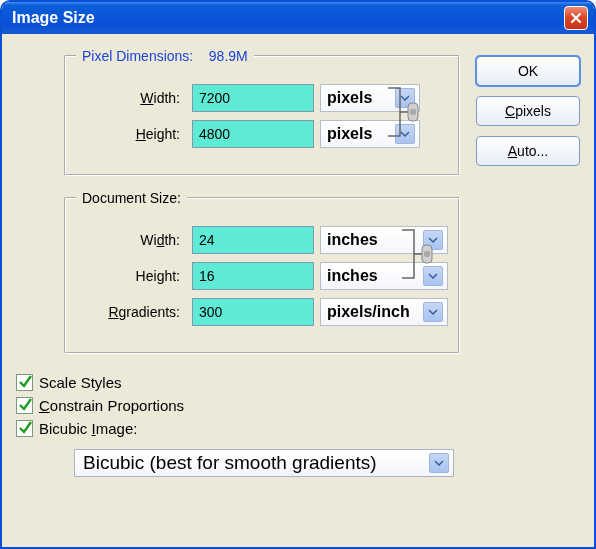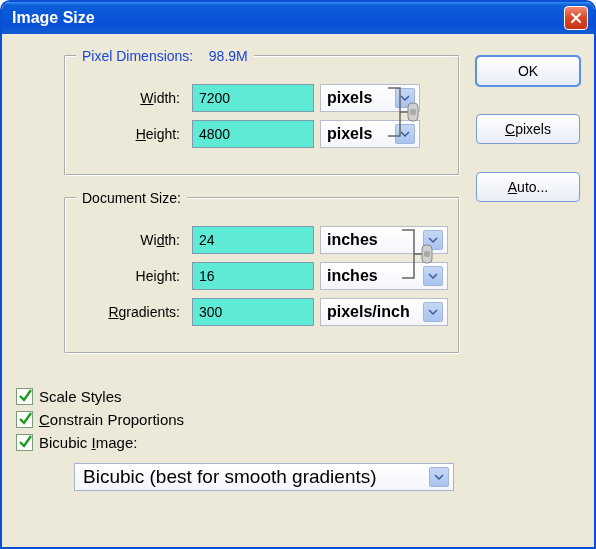--- a/index.html
+++ b/index.html
@@ -57,21 +57,21 @@
   .main-row {
     display: flex;
     gap: 16px;
     align-items: flex-start;
   }
   .left-col { flex: 1; margin-left: 48px; }
   .right-col {
     width: 110px;
     display: flex;
     flex-direction: column;
-    gap: 28px;
+    gap: 10px;
     padding-top: 8px;
   }
   .btn {
     height: 30px;
     background: linear-gradient(to bottom,#ffffff,#e7ecf6);
     border: 1px solid #7a9cd0;
     border-radius: 4px;
     font-size: 14px;
     cursor: pointer;
     display: flex;
@@ -146,21 +146,21 @@
   .link-bracket {
     position: absolute;
     right: 52px;
     top: 12px;
     width: 34px;
     height: 72px;
     pointer-events: none;
   }
   .link-bracket.small { top: 12px; height: 72px; right: 38px; }
   .link-bracket.big   { right: 24px; top: 12px; height: 116px; }
-  .checks { margin-top: 20px; font-size: 15px; }
+  .checks { margin-top: 6px; font-size: 15px; }
   .checkrow {
     display: flex;
     align-items: center;
     gap: 6px;
     margin: 6px 0;
     cursor: pointer;
   }
   .chk {
     width: 17px;
     height: 17px;

